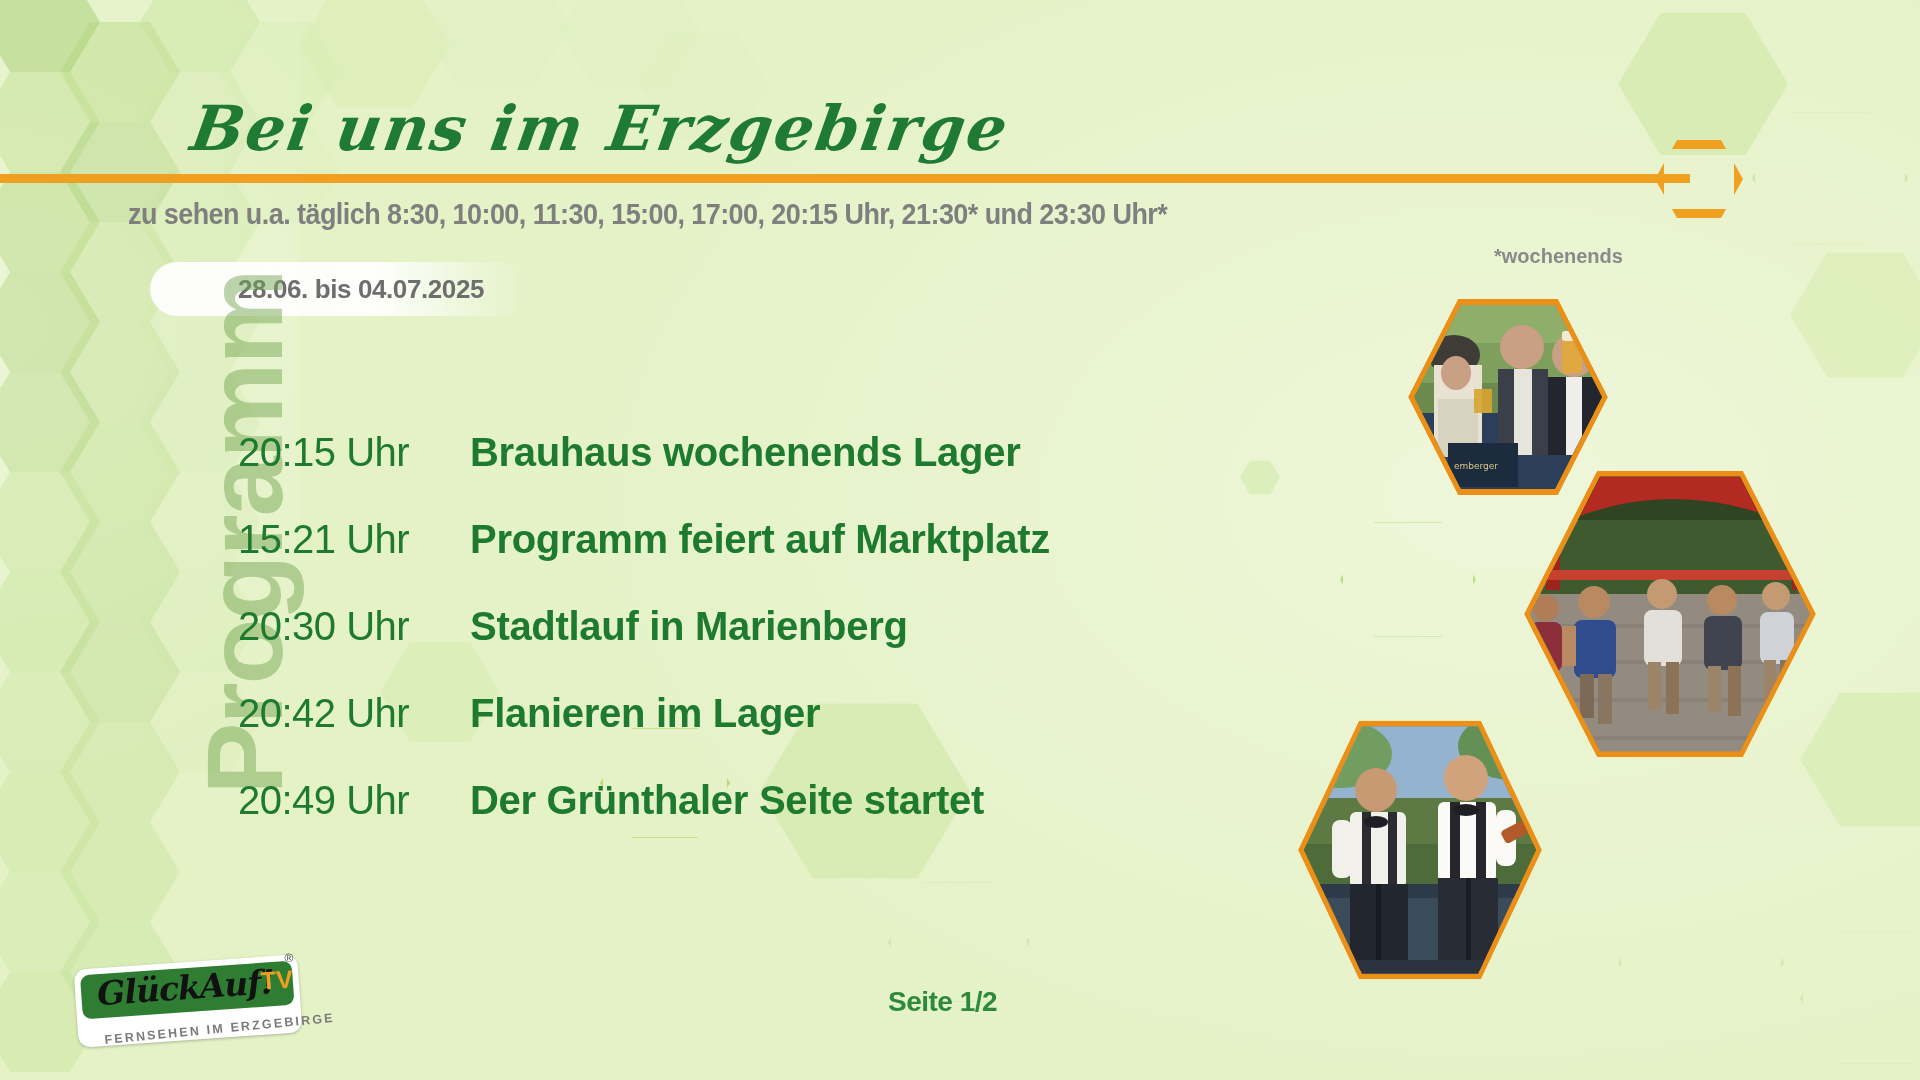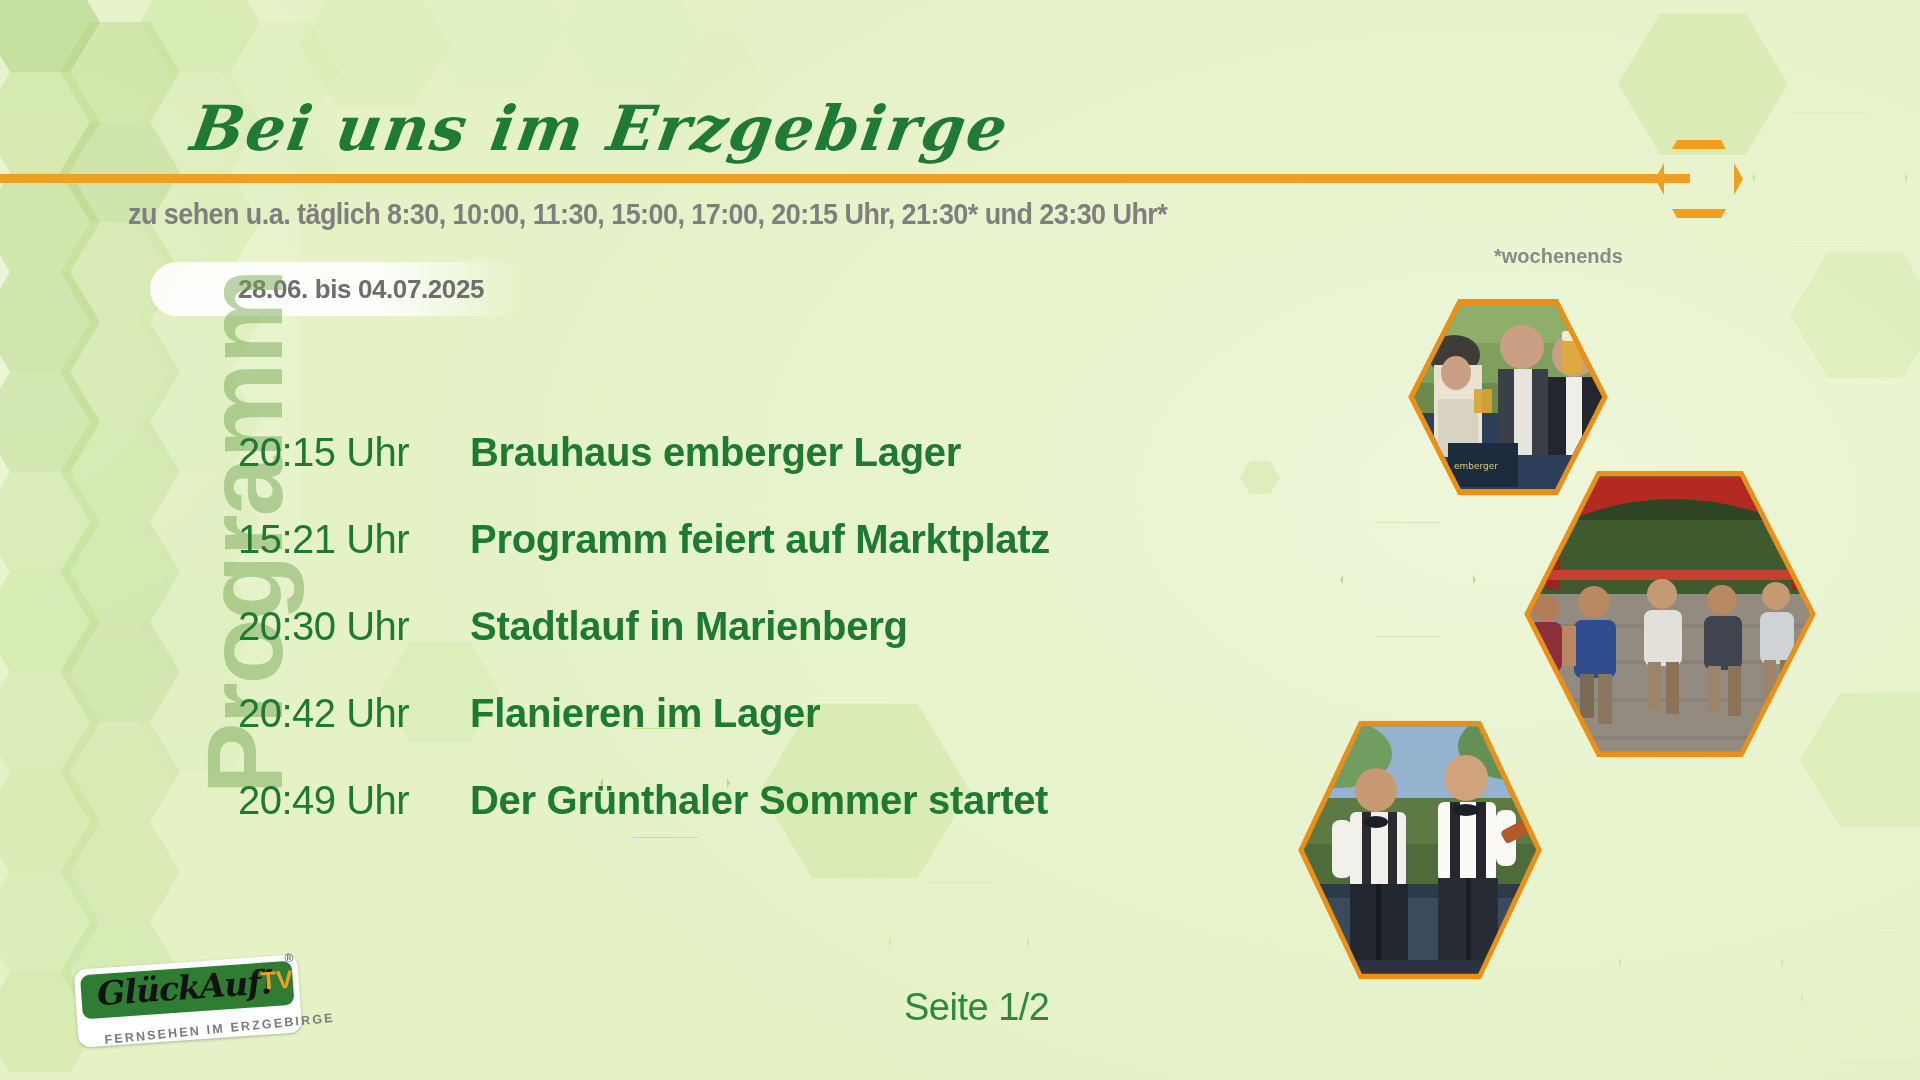--- a/index.html
+++ b/index.html
@@ -145,25 +145,24 @@
     font-size: 40px;
     font-weight: 700;
     letter-spacing: -0.3px;
     white-space: nowrap;
   }
 
   
   .page-indicator {
     position: absolute;
     left: 888px; top: 986px;
-    font-size: 38px;
-    font-weight: 400;
+    font-size: 28px;
+    font-weight: 700;
     color: #2d8a3c;
     letter-spacing: -0.5px;
-    margin-left: 16px;
   }
 
   
   .logo {
     position: absolute;
     left: 76px; top: 962px;
     width: 224px; height: 78px;
     transform: rotate(-4deg);
   }
   .logo-plate {
@@ -300,37 +299,37 @@
 
   <div class="date-pill">
     <span>28.06. bis 04.07.2025</span>
   </div>
 
   <div class="vertical-word">Programm</div>
 
   <div class="program">
     <div class="prow">
       <div class="ptime">20:15 Uhr</div>
-      <div class="ptitle">Brauhaus emberger Lager</div>
+      <div class="ptitle">Brauhaus wochenends Lager</div>
     </div>
     <div class="prow">
       <div class="ptime">15:21 Uhr</div>
       <div class="ptitle">Programm feiert auf Marktplatz</div>
     </div>
     <div class="prow">
       <div class="ptime">20:30 Uhr</div>
       <div class="ptitle">Stadtlauf in Marienberg</div>
     </div>
     <div class="prow">
       <div class="ptime">20:42 Uhr</div>
       <div class="ptitle">Flanieren im Lager</div>
     </div>
     <div class="prow">
       <div class="ptime">20:49 Uhr</div>
-      <div class="ptitle">Der Grünthaler Sommer startet</div>
+      <div class="ptitle">Der Grünthaler Seite startet</div>
     </div>
   </div>
 
   <div class="page-indicator">Seite 1/2</div>
 
   <div class="photo-hex" style="left:1408px;top:297px;width:200px;height:200px;">
     <div class="frame"></div>
     <div class="inner">
       <svg width="200" height="200" viewBox="0 0 200 200">
         <rect x="0" y="0" width="200" height="200" fill="#6d8a4e"></rect>

